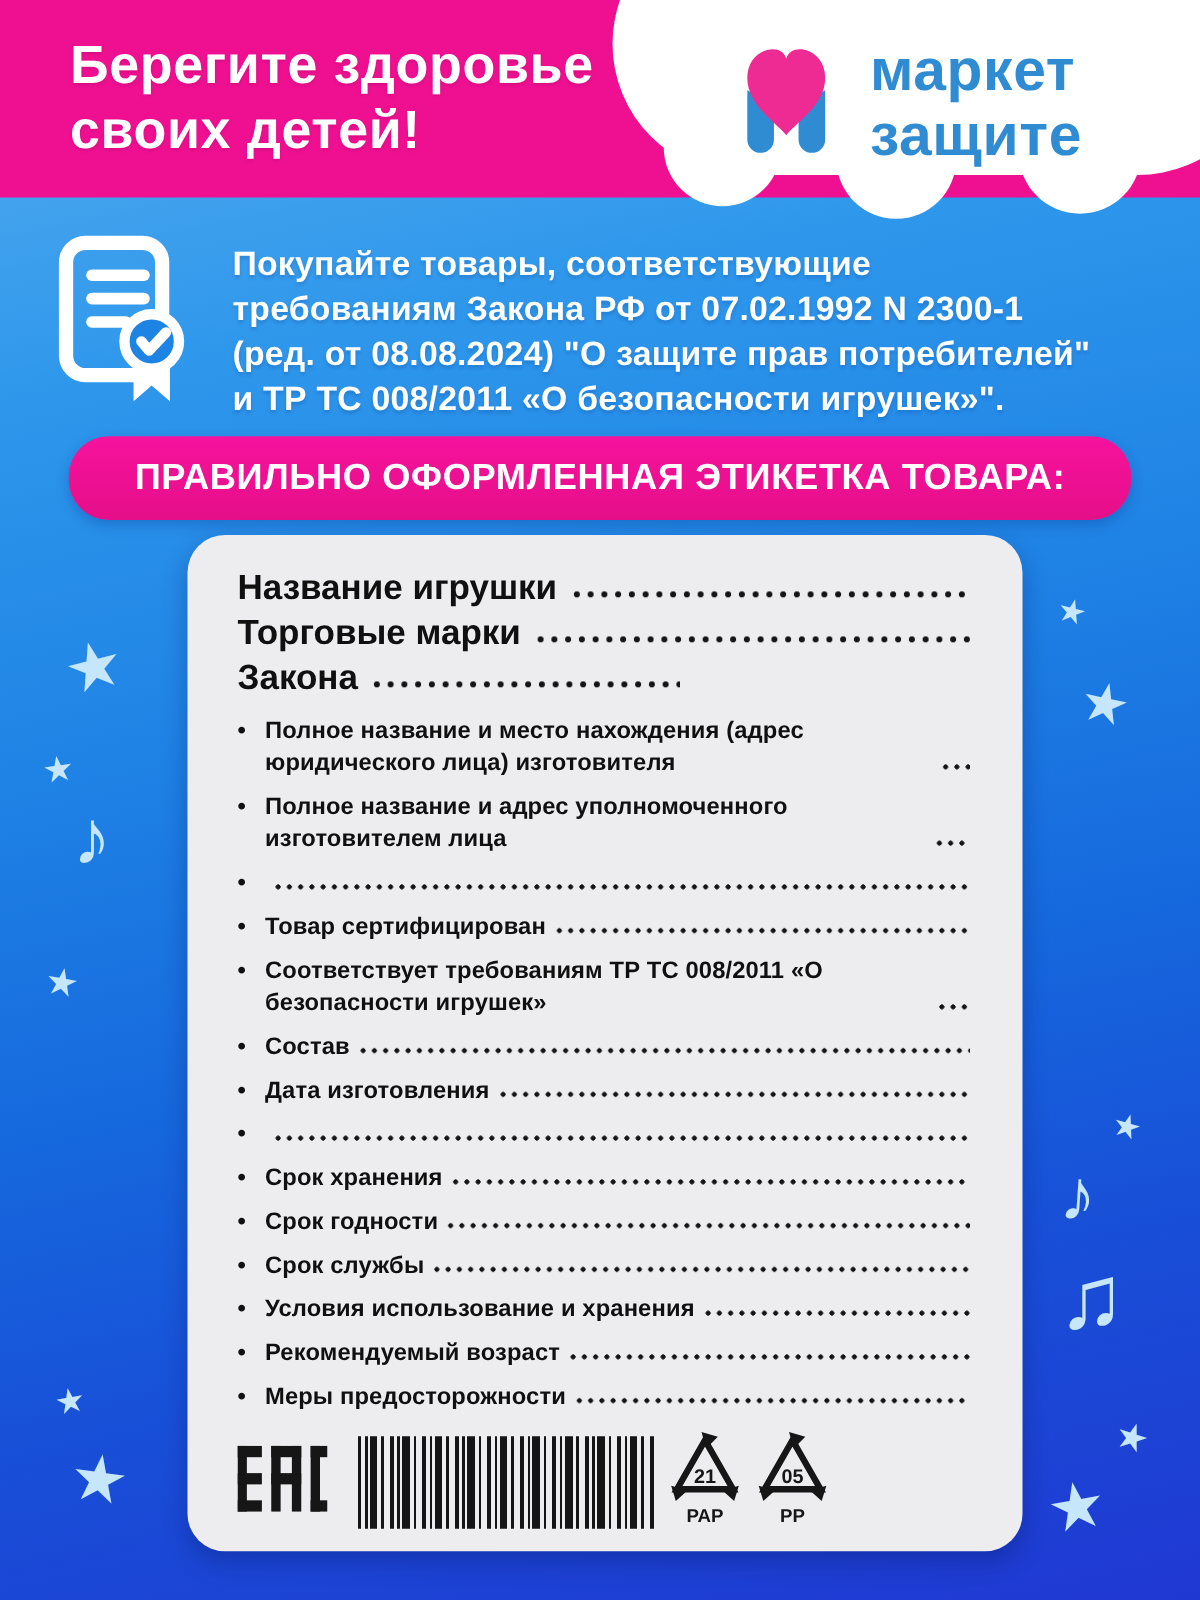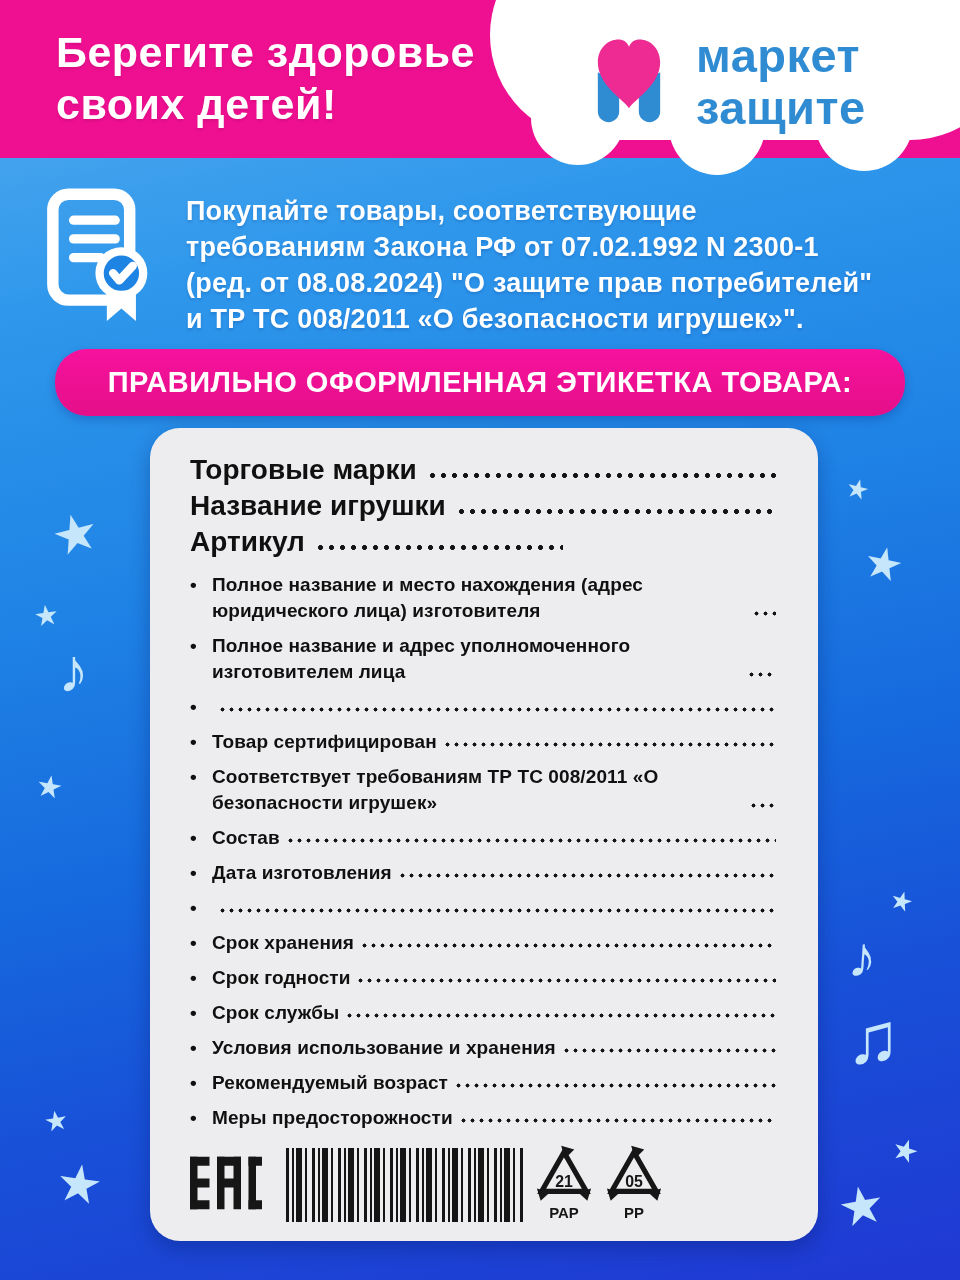--- a/index.html
+++ b/index.html
@@ -121,29 +121,29 @@
 требованиям Закона РФ от 07.02.1992 N 2300-1
 (ред. от 08.08.2024) "О защите прав потребителей"
 и ТР ТС 008/2011 «О безопасности игрушек»".</div>
 
   <div class="section-banner">
     <span>ПРАВИЛЬНО ОФОРМЛЕННАЯ ЭТИКЕТКА ТОВАРА:</span>
   </div>
 
   <div class="card">
     <div class="head-line">
+      <span>Название игрушки</span>
+      <span class="leader"></span>
+    </div>
+    <div class="head-line">
       <span>Торговые марки</span>
       <span class="leader"></span>
     </div>
-    <div class="head-line">
-      <span>Название игрушки</span>
-      <span class="leader"></span>
-    </div>
     <div class="head-line short">
-      <span>Артикул</span>
+      <span>Закона</span>
       <span class="leader"></span>
     </div>
 
     <div class="bullets">
       <div class="bullet-item">
         <span class="bullet-dot">•</span>
         <span class="item-body">
             <span class="item-label">Полное название и место нахождения (адрес юридического лица) изготовителя</span>
             <span class="leader"></span>
           </span>

